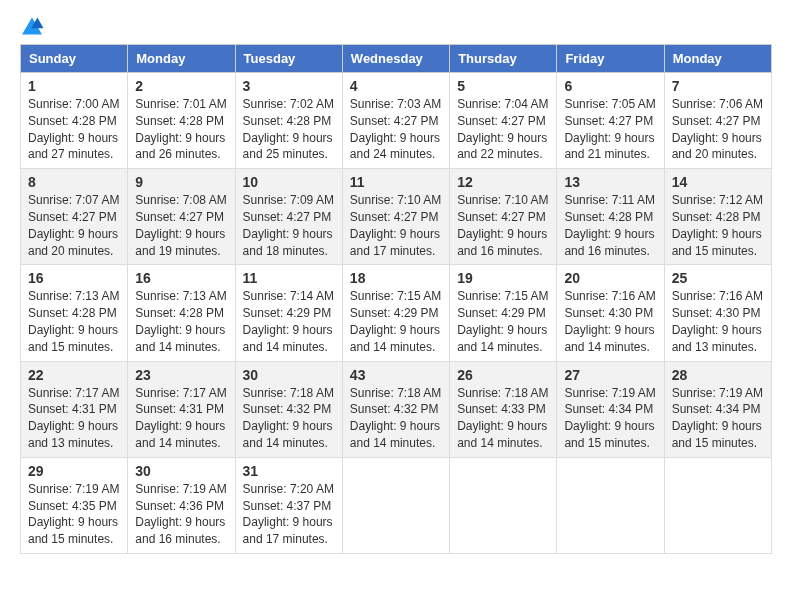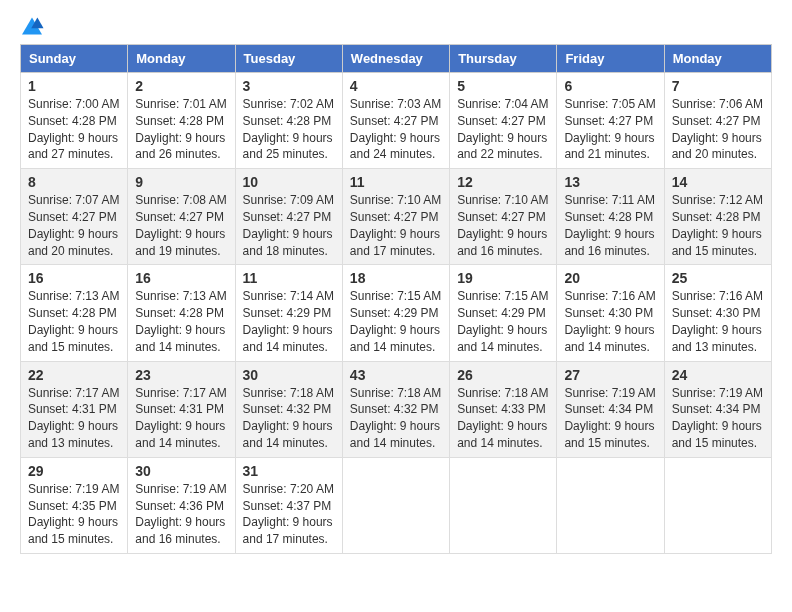--- a/index.html
+++ b/index.html
@@ -343,21 +343,21 @@
         </td>
         <td>
           <span class="day-number">27</span>
           <div class="day-info">
             Sunrise: 7:19 AM<br>
             Sunset: 4:34 PM<br>
             Daylight: 9 hours and 15 minutes.
           </div>
         </td>
         <td>
-          <span class="day-number">24</span>
+          <span class="day-number">28</span>
           <div class="day-info">
             Sunrise: 7:19 AM<br>
             Sunset: 4:34 PM<br>
             Daylight: 9 hours and 15 minutes.
           </div>
         </td>
       </tr>
       <tr>
         <td>
           <span class="day-number">29</span>

